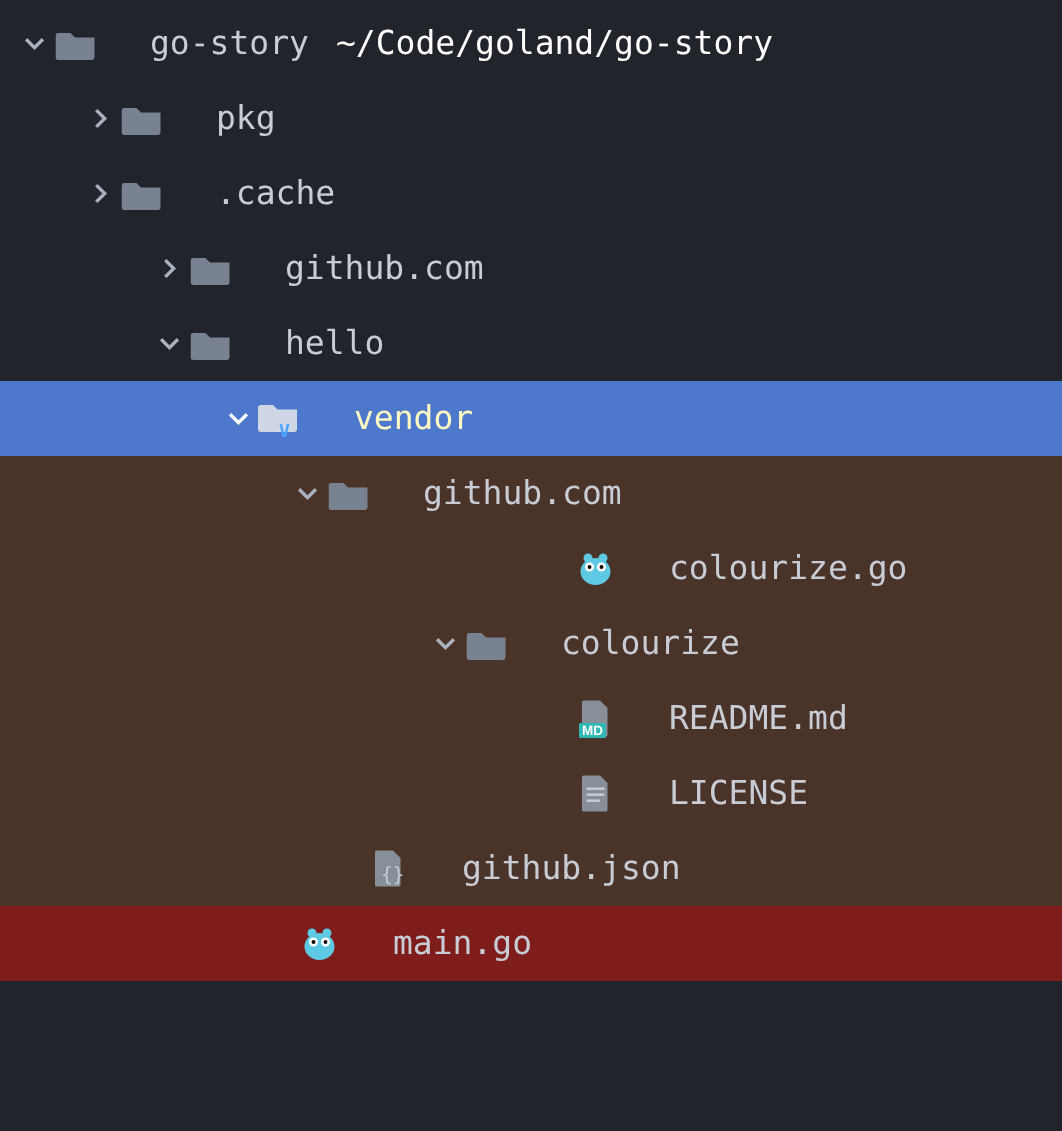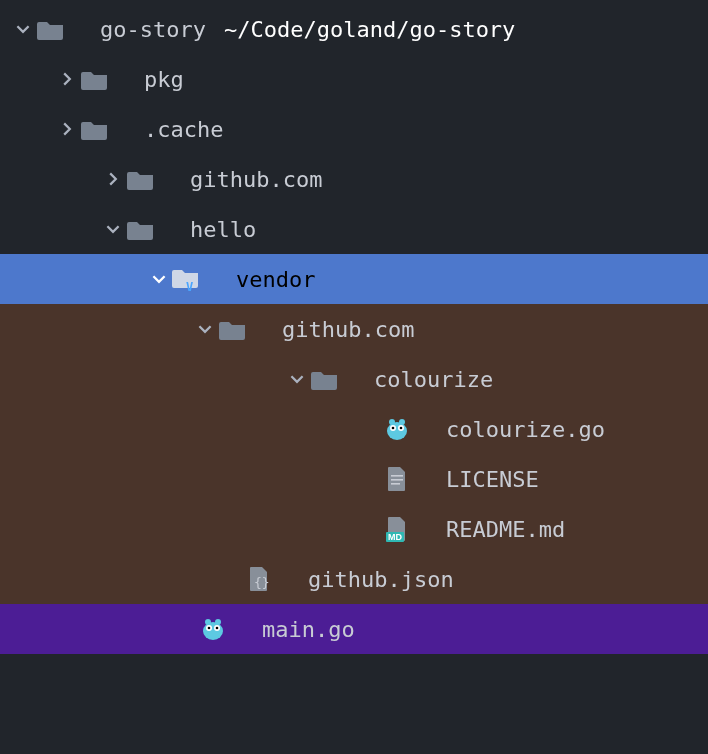--- a/index.html
+++ b/index.html
@@ -34,21 +34,21 @@
   .icon {
     width: 30px;
     height: 30px;
     display: inline-flex;
     align-items: center;
     justify-content: center;
     margin-right: 10px;
     flex-shrink: 0;
   }
   .label { color: #c8ccd4; margin-left: 24px; }
-  .row.selected .label { color: #000000; }
+  .row.selected .label { color: #fef9c3; }
   .path-hint { color: #ffffff; margin-left: 18px; }
   .folder-svg { fill: #788290; }
   .row.selected .folder-svg { fill: #cfd7e6; }
   .vendor-badge {
     font-size: 12px;
     font-weight: bold;
     fill: #4aa5ff;
   }
   .file-generic { fill: #888f99; }
 </style>
@@ -158,93 +158,93 @@
         </svg>
     </span>
     <span class="icon">
       <svg width="28" height="22" viewBox="0 0 28 22">
           <path class="folder-svg" d="M2 4h8l3 3h13v13a2 2 0 0 1-2 2H2a2 2 0 0 1-2-2V6a2 2 0 0 1 2-2z"></path>
         </svg>
     </span>
     <span class="label">github.com</span>
   </div>
 
-
-  <div class="row highlight">
-    <span class="indent" style="width:284px"></span>
-    <span class="chev">
-      <svg width="14" height="14" viewBox="0 0 10 10">
-          <path d="M1 3 L5 7 L9 3" stroke="currentColor" stroke-width="1.6" fill="none"></path>
-        </svg>
-    </span>
-    <span class="icon">
-      <svg width="28" height="22" viewBox="0 0 28 22">
-          <path class="folder-svg" d="M2 4h8l3 3h13v13a2 2 0 0 1-2 2H2a2 2 0 0 1-2-2V6a2 2 0 0 1 2-2z"></path>
-        </svg>
-    </span>
-    <span class="label">colourize</span>
-  </div>
 
   <div class="row highlight">
     <span class="indent" style="width:356px"></span>
     <span class="chev"></span>
     <span class="icon">
       <svg width="26" height="26" viewBox="0 0 26 26">
         <ellipse cx="13" cy="15" rx="10" ry="9" fill="#5dc9e2"></ellipse>
         <circle cx="8" cy="6" r="3" fill="#5dc9e2"></circle>
         <circle cx="18" cy="6" r="3" fill="#5dc9e2"></circle>
         <circle cx="9" cy="12" r="3" fill="#fff"></circle>
         <circle cx="17" cy="12" r="3" fill="#fff"></circle>
         <circle cx="9" cy="12" r="1.3" fill="#000"></circle>
         <circle cx="17" cy="12" r="1.3" fill="#000"></circle>
       </svg>
     </span>
     <span class="label">colourize.go</span>
   </div>
 
   <div class="row highlight">
+    <span class="indent" style="width:284px"></span>
+    <span class="chev">
+      <svg width="14" height="14" viewBox="0 0 10 10">
+          <path d="M1 3 L5 7 L9 3" stroke="currentColor" stroke-width="1.6" fill="none"></path>
+        </svg>
+    </span>
+    <span class="icon">
+      <svg width="28" height="22" viewBox="0 0 28 22">
+          <path class="folder-svg" d="M2 4h8l3 3h13v13a2 2 0 0 1-2 2H2a2 2 0 0 1-2-2V6a2 2 0 0 1 2-2z"></path>
+        </svg>
+    </span>
+    <span class="label">colourize</span>
+  </div>
+
+  <div class="row highlight">
+    <span class="indent" style="width:356px"></span>
+    <span class="chev"></span>
+    <span class="icon">
+      <svg width="24" height="26" viewBox="0 0 24 26">
+        <path class="file-generic" d="M4 1h11l5 5v18a1 1 0 0 1-1 1H4a1 1 0 0 1-1-1V2a1 1 0 0 1 1-1z"></path>
+        <rect x="1" y="16" width="18" height="10" rx="1" fill="#2fb8b3"></rect>
+        <text x="3" y="24" fill="#fff" font-size="9" font-weight="bold" font-family="sans-serif">MD</text>
+      </svg>
+    </span>
+    <span class="label">README.md</span>
+  </div>
+
+  <div class="row highlight">
     <span class="indent" style="width:356px"></span>
     <span class="chev"></span>
     <span class="icon">
       <svg width="22" height="26" viewBox="0 0 22 26">
         <path class="file-generic" d="M3 1h11l5 5v18a1 1 0 0 1-1 1H3a1 1 0 0 1-1-1V2a1 1 0 0 1 1-1z"></path>
         <rect x="5" y="9" width="12" height="1.6" fill="#c8ccd4"></rect>
         <rect x="5" y="13" width="12" height="1.6" fill="#c8ccd4"></rect>
         <rect x="5" y="17" width="9" height="1.6" fill="#c8ccd4"></rect>
       </svg>
     </span>
     <span class="label">LICENSE</span>
   </div>
 
   <div class="row highlight">
-    <span class="indent" style="width:356px"></span>
-    <span class="chev"></span>
-    <span class="icon">
-      <svg width="24" height="26" viewBox="0 0 24 26">
-        <path class="file-generic" d="M4 1h11l5 5v18a1 1 0 0 1-1 1H4a1 1 0 0 1-1-1V2a1 1 0 0 1 1-1z"></path>
-        <rect x="1" y="16" width="18" height="10" rx="1" fill="#2fb8b3"></rect>
-        <text x="3" y="24" fill="#fff" font-size="9" font-weight="bold" font-family="sans-serif">MD</text>
-      </svg>
-    </span>
-    <span class="label">README.md</span>
-  </div>
-
-  <div class="row highlight">
     <span class="indent" style="width:218px"></span>
     <span class="chev"></span>
     <span class="icon">
       <svg width="24" height="26" viewBox="0 0 24 26">
         <path class="file-generic" d="M4 1h11l5 5v18a1 1 0 0 1-1 1H4a1 1 0 0 1-1-1V2a1 1 0 0 1 1-1z"></path>
         <text x="7" y="21" fill="#c8ccd4" font-size="13" font-family="monospace">{}</text>
       </svg>
     </span>
     <span class="label">github.json</span>
   </div>
 
-  <div class="row" style="background:#4c1d95">
+  <div class="row" style="background:#7f1d1d">
     <span class="indent" style="width:172px"></span>
     <span class="chev"></span>
     <span class="icon">
       <svg width="26" height="26" viewBox="0 0 26 26">
         <ellipse cx="13" cy="15" rx="10" ry="9" fill="#5dc9e2"></ellipse>
         <circle cx="8" cy="6" r="3" fill="#5dc9e2"></circle>
         <circle cx="18" cy="6" r="3" fill="#5dc9e2"></circle>
         <circle cx="9" cy="12" r="3" fill="#fff"></circle>
         <circle cx="17" cy="12" r="3" fill="#fff"></circle>
         <circle cx="9" cy="12" r="1.3" fill="#000"></circle>

